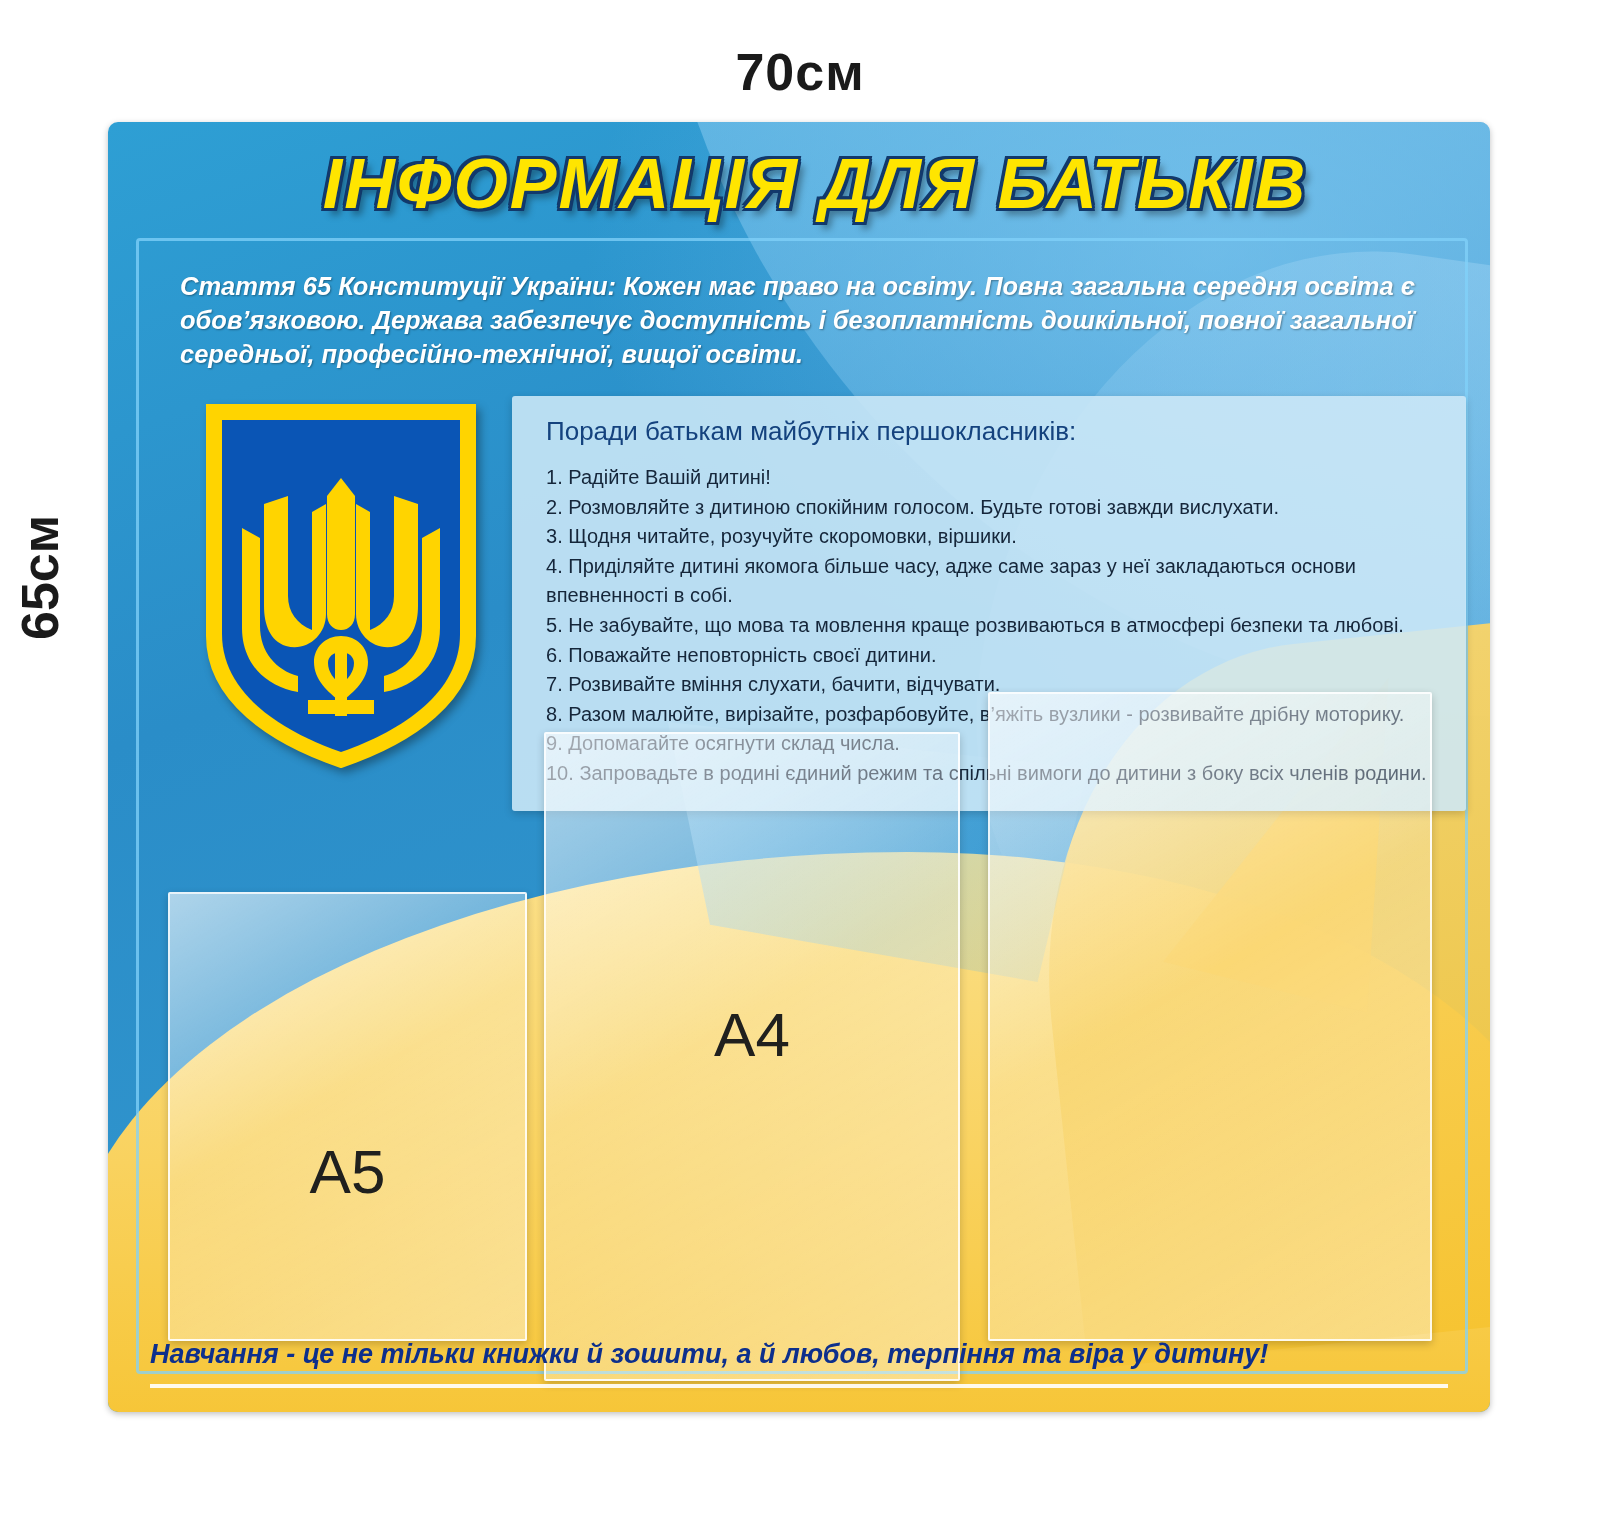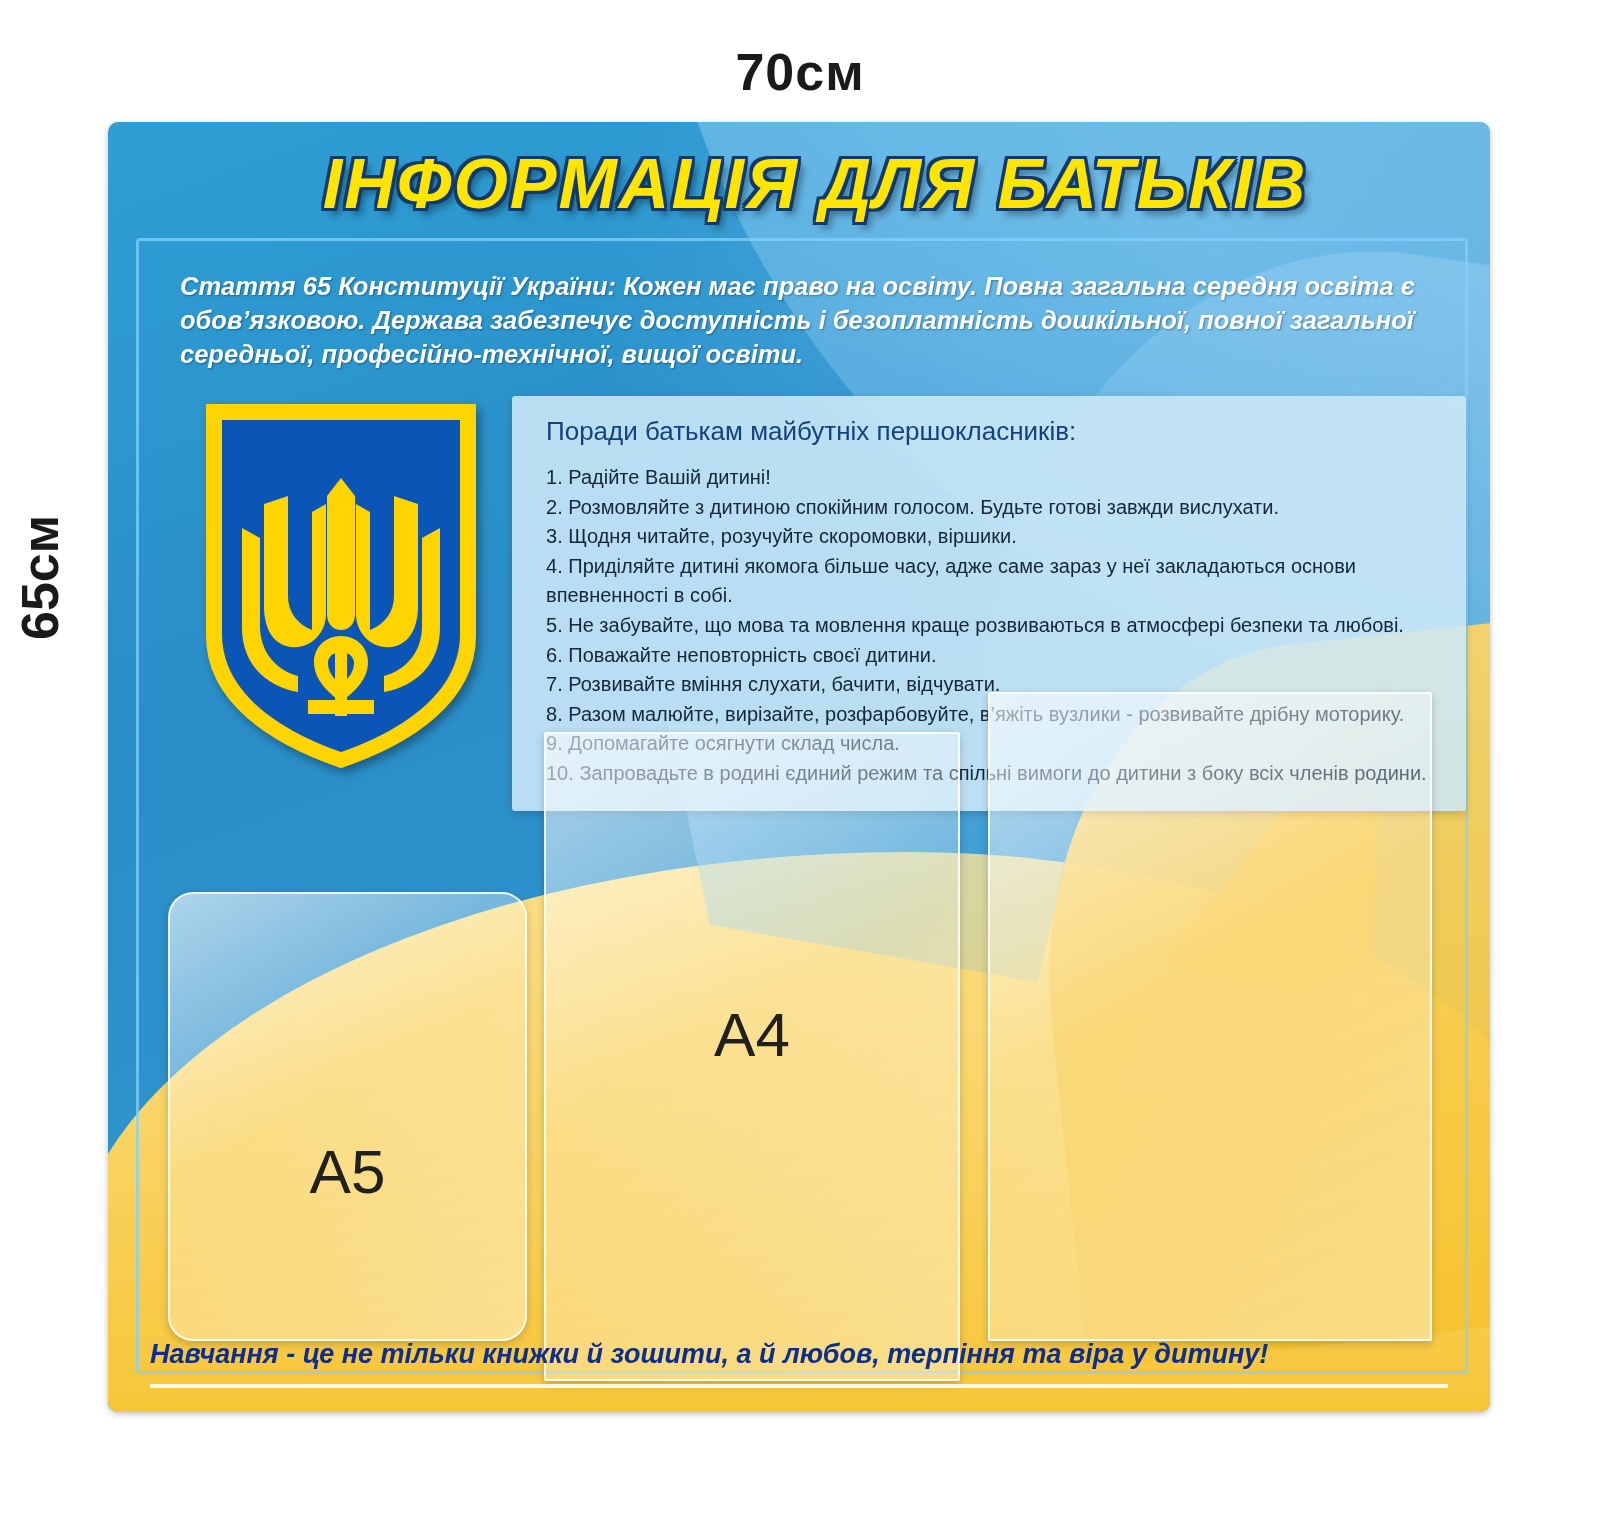--- a/index.html
+++ b/index.html
@@ -195,21 +195,21 @@
     align-items: center;
     justify-content: center;
   }
   .pocket span {
     font-size: 62px;
     color: #20201e;
     font-weight: normal;
   }
   .pocket-a5 {
     left: 60px; top: 770px;
-    width: 355px; height: 445px; border-radius: 25px;
+    width: 355px; height: 445px;
   }
   .pocket-a5 span { position: relative; top: 55px; }
   .pocket-a4-mid {
     left: 436px; top: 570px;
     width: 412px; height: 645px; margin-top: 40px;
   }
   .pocket-a4-mid span { position: relative; top: -22px; }
   .pocket-a4-right {
     left: 880px; top: 570px;
     width: 440px; height: 645px;

